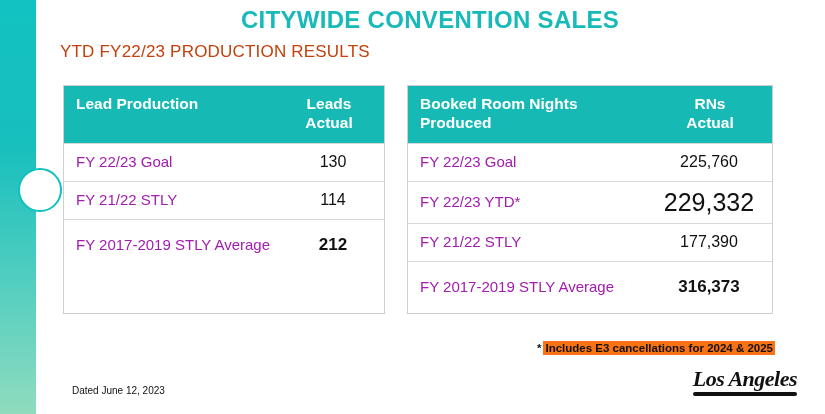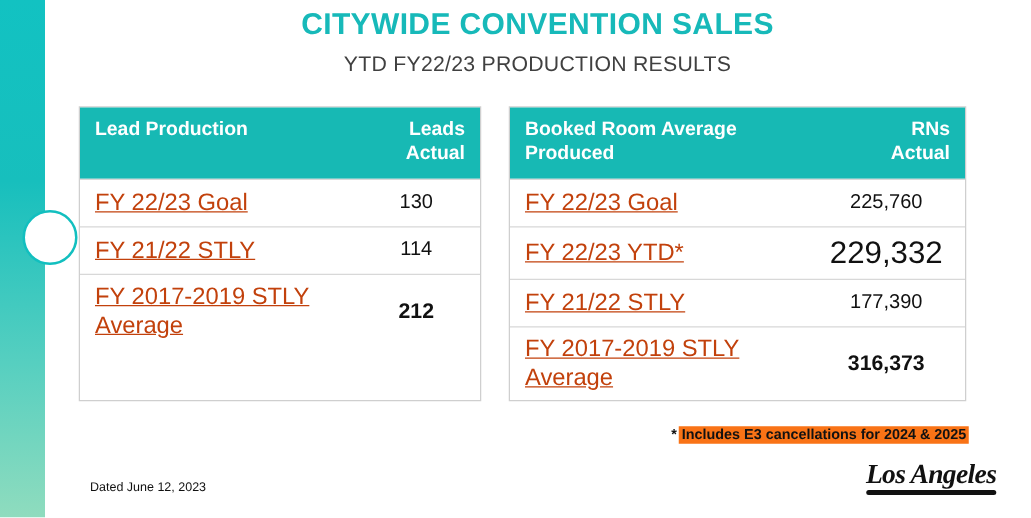--- a/index.html
+++ b/index.html
@@ -45,22 +45,21 @@
     color: #17b9b9;
     font-size: 24px;
     font-weight: bold;
     letter-spacing: 0.3px;
   }
   .subtitle {
     position: absolute;
     left: 60px;
     top: 42px;
     width: 740px;
-    text-align: center;
-    color: #404040;
+    color: #c2410c;
     font-size: 17px;
     letter-spacing: 0.2px;
   }
 
   .tables {
     position: absolute;
     left: 63px;
     top: 85px;
     width: 710px;
     display: flex;
@@ -85,40 +84,39 @@
     align-items: flex-start;
     min-height: 50px;
     box-sizing: border-box;
   }
   .panel-head .h-left {
     flex: 1;
     line-height: 1.25;
   }
   .panel-head .h-right {
     width: 86px;
-    text-align: right;
+    text-align: center;
     line-height: 1.25;
   }
   .panel.right .panel-head .h-right { width: 100px; }
 
   .row {
     display: flex;
     align-items: center;
     border-top: 1px solid #d8d8d8;
     min-height: 38px;
     box-sizing: border-box;
   }
   .row:first-of-type { border-top: none; }
   .row .c-label {
     flex: 1;
     padding: 6px 10px 6px 12px;
-    font-size: 19px;
-    color: #c2410c;
+    font-size: 15px;
+    color: #a21caf;
     line-height: 1.22;
-    text-decoration: underline;
   }
   .row .c-value {
     width: 86px;
     text-align: center;
     padding: 6px 8px;
     font-size: 16px;
     color: #111111;
   }
   .panel.right .row .c-value { width: 110px; }
 
@@ -209,21 +207,21 @@
     </div>
     <div class="row bold tall">
       <div class="c-label">FY 2017-2019 STLY Average</div>
       <div class="c-value">212</div>
     </div>
   </div>
 
   <div class="panel right">
     <div class="panel-head">
       <div class="h-left">
-        <div>Booked Room Average</div>
+        <div>Booked Room Nights</div>
         <div>Produced</div>
       </div>
       <div class="h-right">
         <div>RNs</div>
         <div>Actual</div>
       </div>
     </div>
 
     <div class="row">
       <div class="c-label">FY 22/23 Goal</div>

